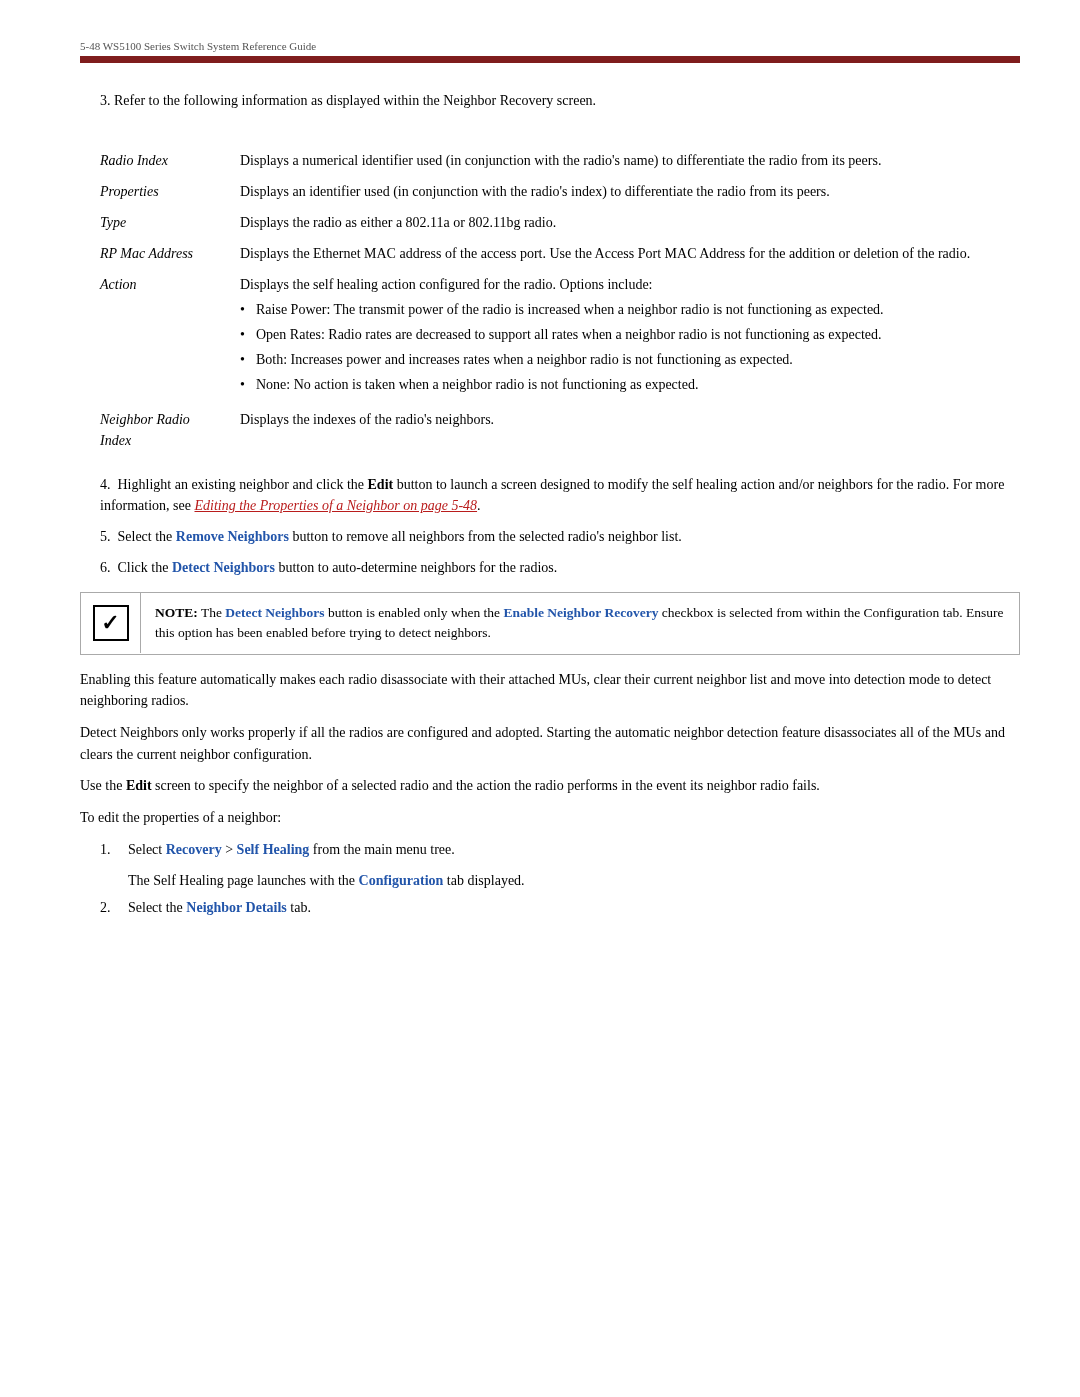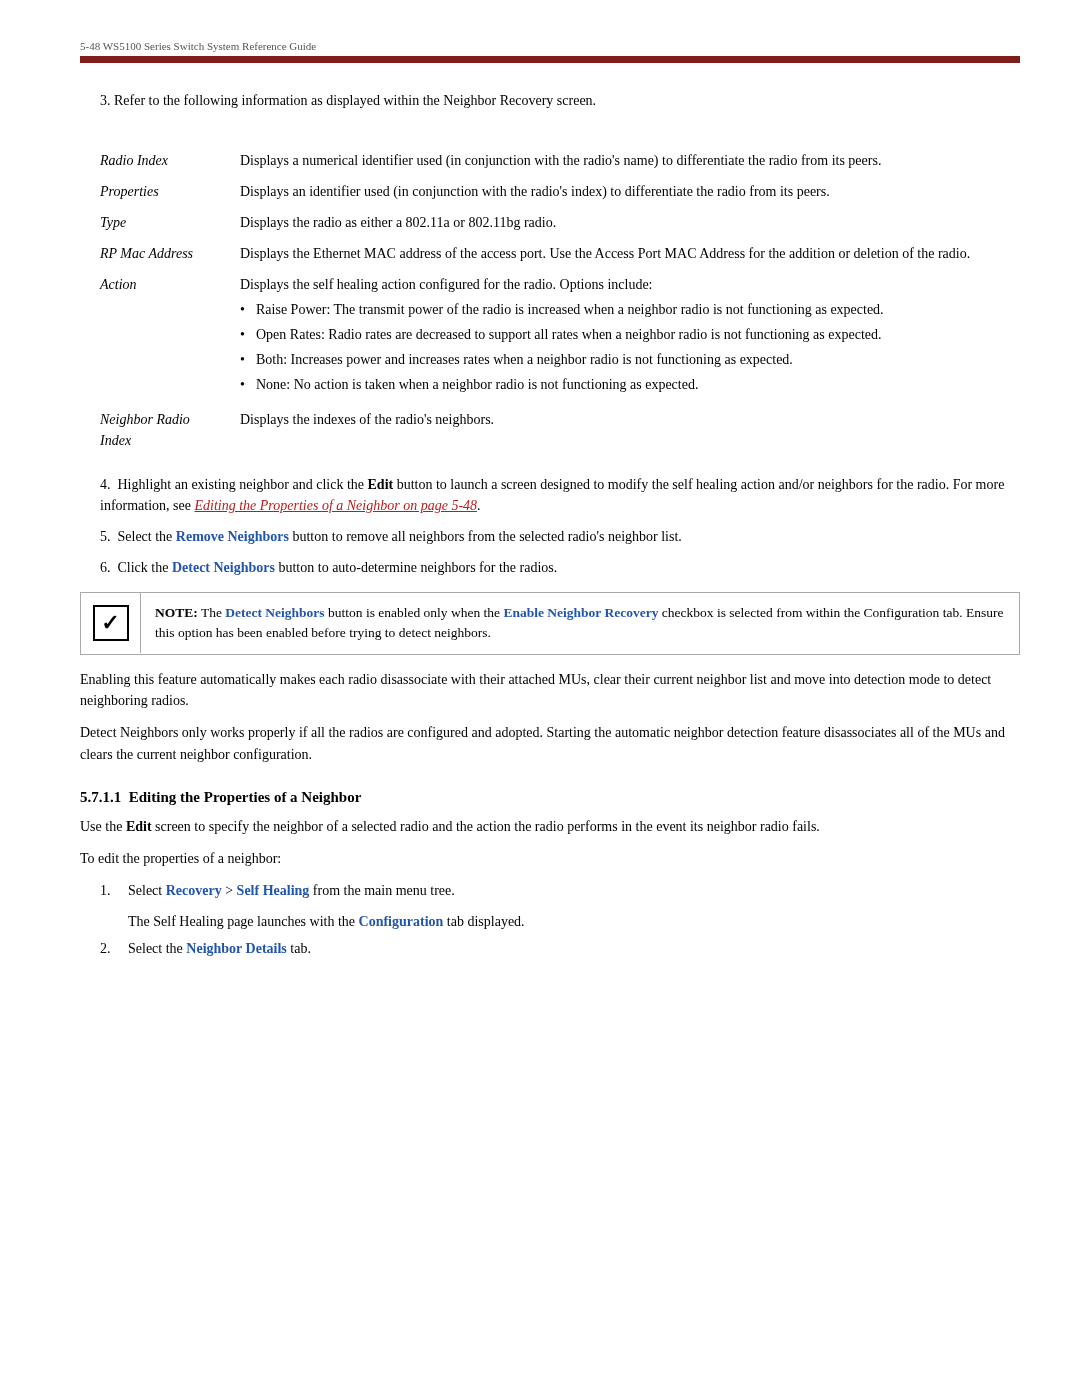--- a/index.html
+++ b/index.html
@@ -229,23 +229,20 @@
     </div>
   </div>
 
   <div class="paragraph">
     Enabling this feature automatically makes each radio disassociate with their attached MUs, clear their current neighbor list and move into detection mode to detect neighboring radios.
   </div>
   <div class="paragraph">
     Detect Neighbors only works properly if all the radios are configured and adopted. Starting the automatic neighbor detection feature disassociates all of the MUs and clears the current neighbor configuration.
   </div>
 
-  <div class="section-heading">
-    <span class="section-number">5.7.1.1</span>&nbsp;&nbsp;<span>Editing the Properties of a Neighbor</span>
-  </div>
 
   <div class="paragraph">
     Use the <strong>Edit</strong> screen to specify the neighbor of a selected radio and the action the radio performs in the event its neighbor radio fails.
   </div>
 
   <div class="paragraph">
     To edit the properties of a neighbor:
   </div>
 
   <div class="steps-container" style="margin-left:20px;">

